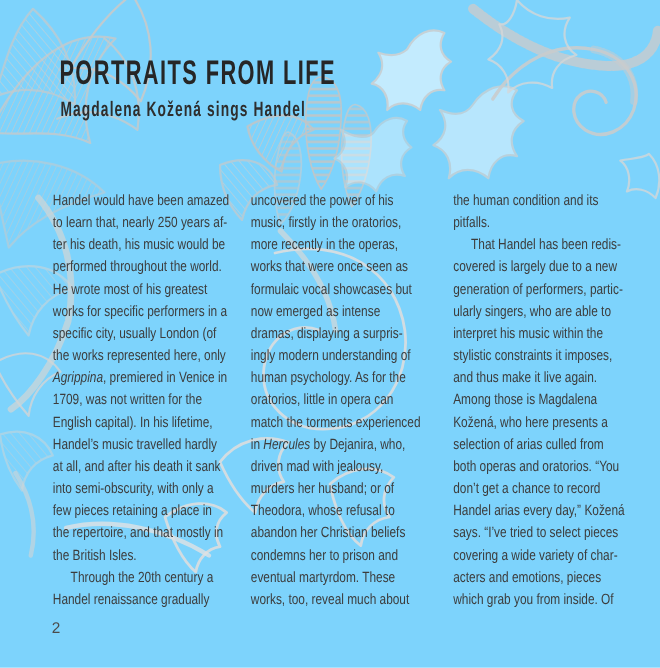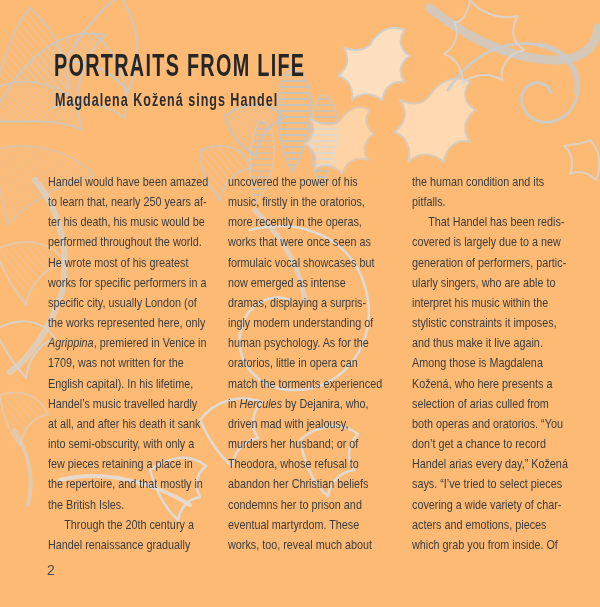--- a/index.html
+++ b/index.html
@@ -1,19 +1,19 @@
 <!DOCTYPE html>
 <html><head>
 <meta charset="utf-8">
 <style>
   html,body{margin:0;padding:0;}
   .page{
     position:relative;
     width:600px;height:607px;
-    background:#fdba74;
+    background:#7dd3fc;
     overflow:hidden;
     font-family:"Liberation Sans",sans-serif;
   }
   .bg{position:absolute;left:0;top:0;}
   .title{
     position:absolute;left:54px;top:48px;margin:0;
     font-size:31px;font-weight:700;letter-spacing:2px;
     color:#262626;white-space:nowrap;
     transform:scaleX(0.64);transform-origin:0 0;
   }

